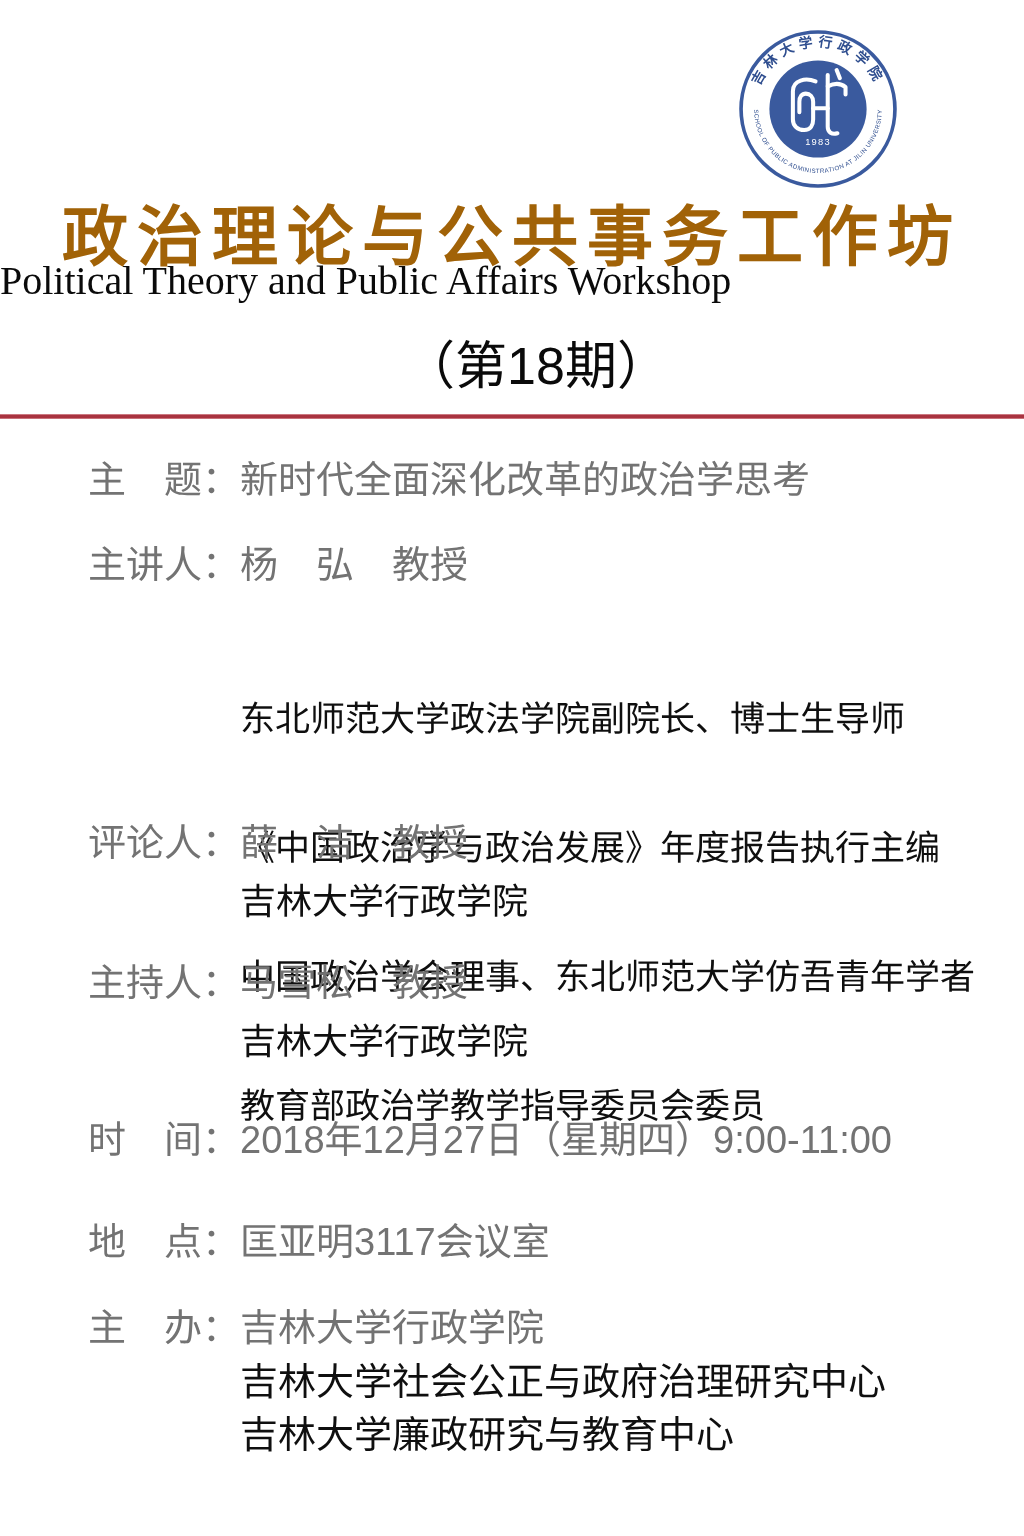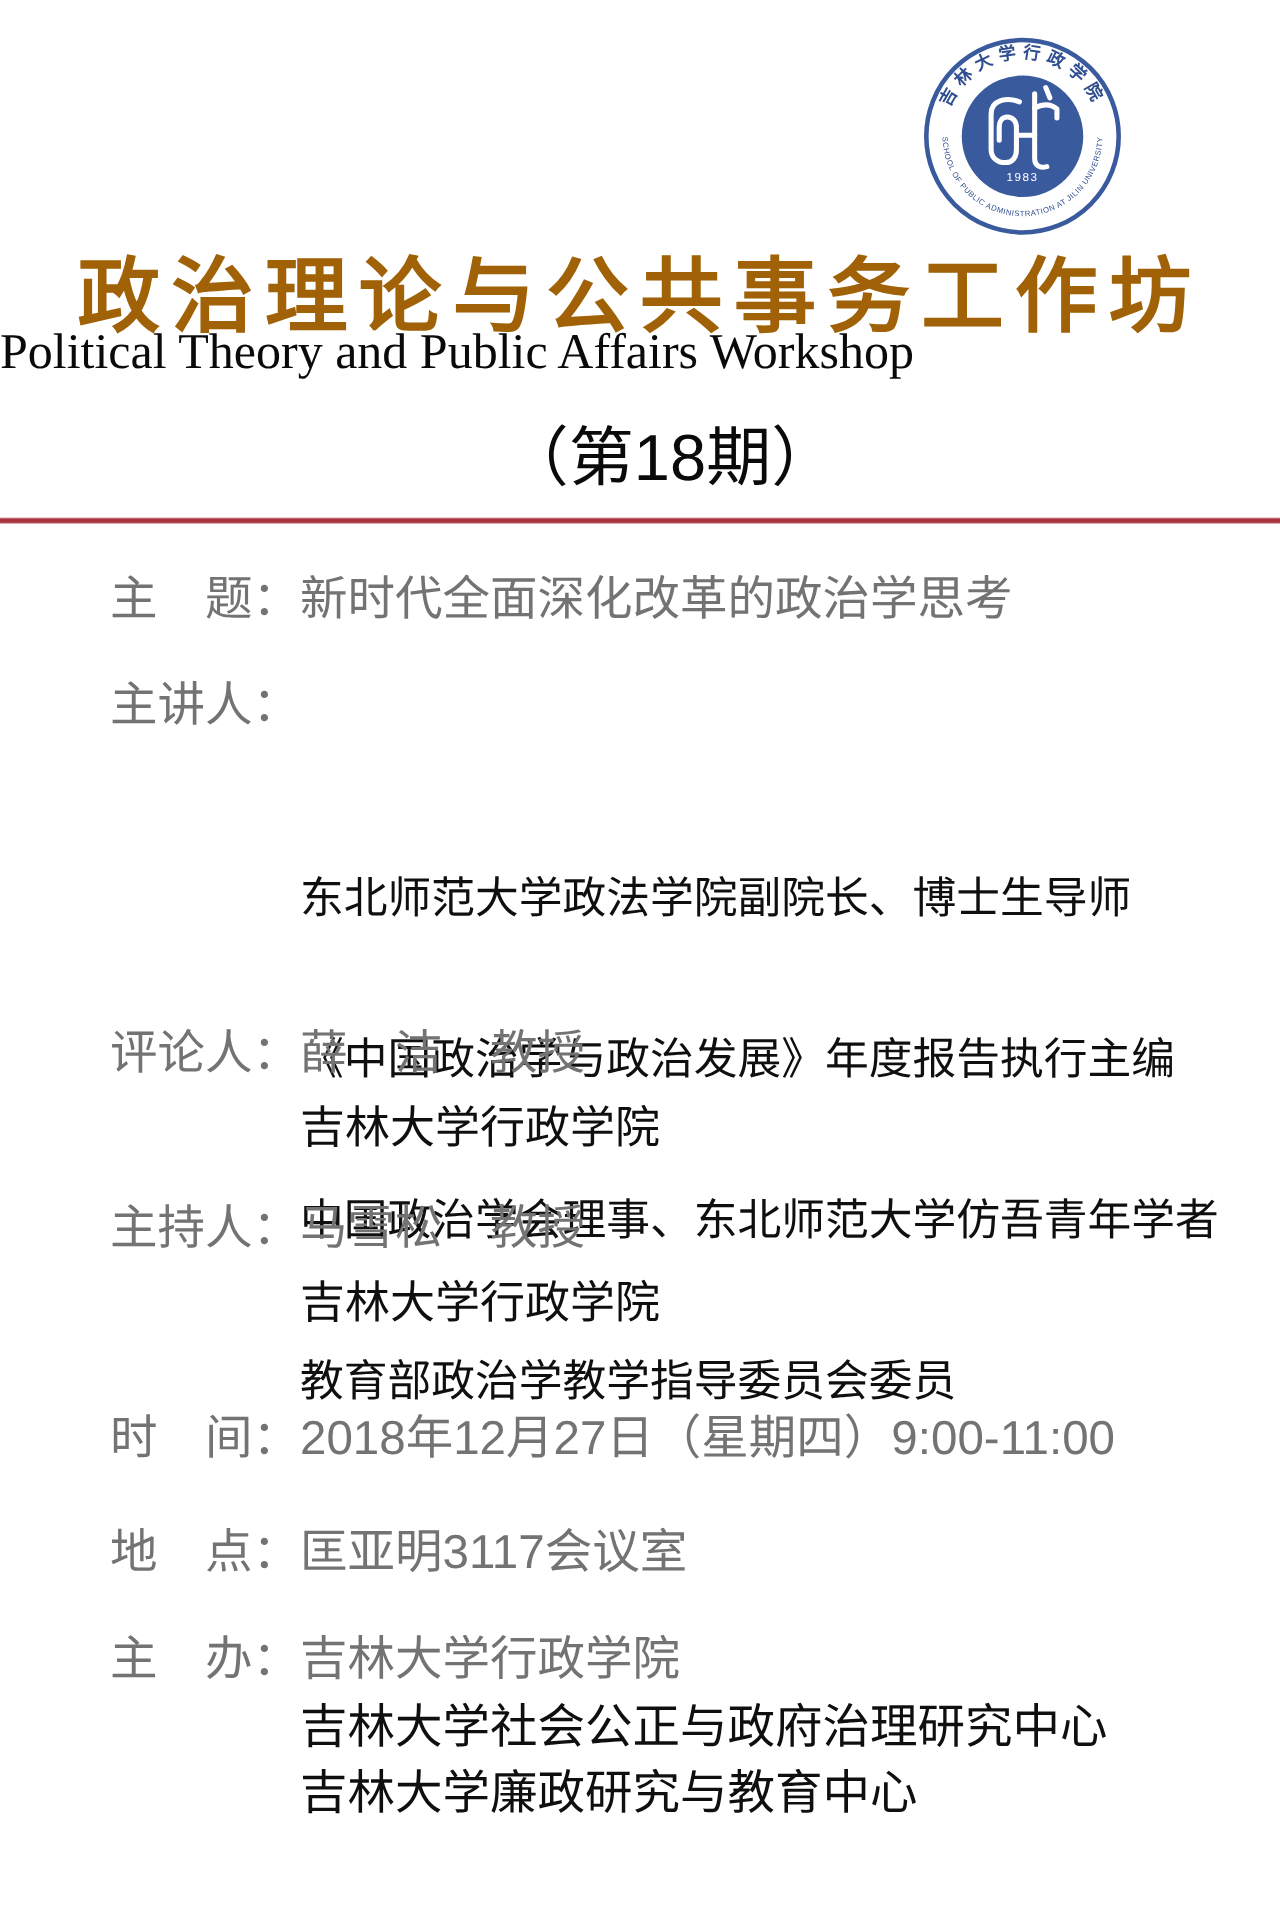--- a/index.html
+++ b/index.html
@@ -42,21 +42,21 @@
   .sub{position:absolute;left:240px;white-space:pre;color:#0f0f0f;}
   .bio{top:611px;font-size:35px;line-height:43px;}
   .aff1{top:880px;font-size:36px;line-height:44px;}
   .aff2{top:1020px;font-size:36px;line-height:44px;}
   .org2{top:1359px;font-size:38px;line-height:46px;}
   .org3{top:1412px;font-size:38px;line-height:46px;}
   .r-topic{top:457px;}
   .r-speaker{top:542px;}
   .r-commentator{top:820px;}
   .r-host{top:960px;}
-  .r-time{top:1117px;margin-top:11px;}
+  .r-time{top:1117px;}
   .r-venue{top:1219px;}
   .r-organizer{top:1305px;}
 </style>
 </head>
 <body>
 
 <div class="page">
 
   <div class="logo">
     <svg width="162" height="162" viewBox="0 0 200 200">
@@ -88,20 +88,21 @@
   <div class="issue">（第18期）</div>
   <div class="divider"></div>
 
   <div class="row r-topic">
     <span class="label">主　题：</span>
     <span class="content">新时代全面深化改革的政治学思考</span>
   </div>
 
   <div class="row r-speaker">
     <span class="label">主讲人：</span>
+    <span class="content">杨　弘　教授</span>
   </div>
   <div class="sub bio">
     <div>东北师范大学政法学院副院长、博士生导师</div>
     <div>《中国政治学与政治发展》年度报告执行主编</div>
     <div>中国政治学会理事、东北师范大学仿吾青年学者</div>
     <div>教育部政治学教学指导委员会委员</div>
   </div>
 
   <div class="row r-commentator">
     <span class="label">评论人：</span>

